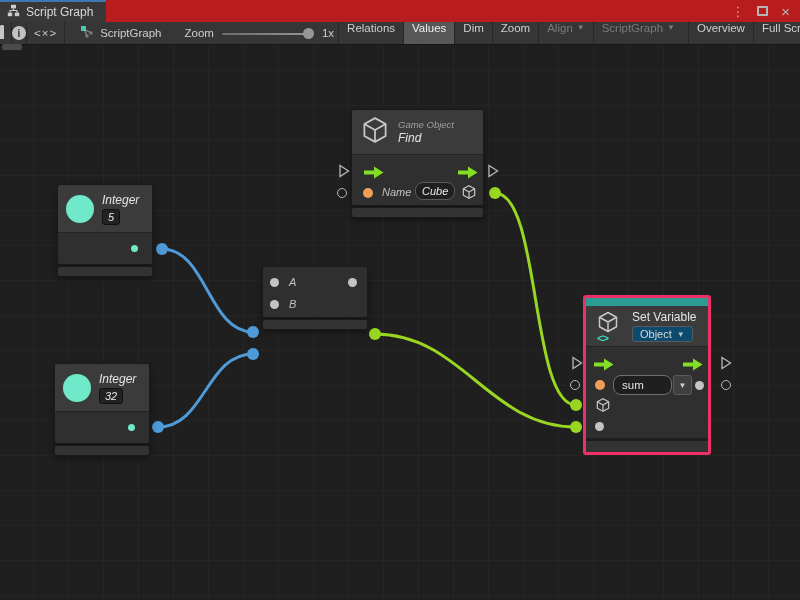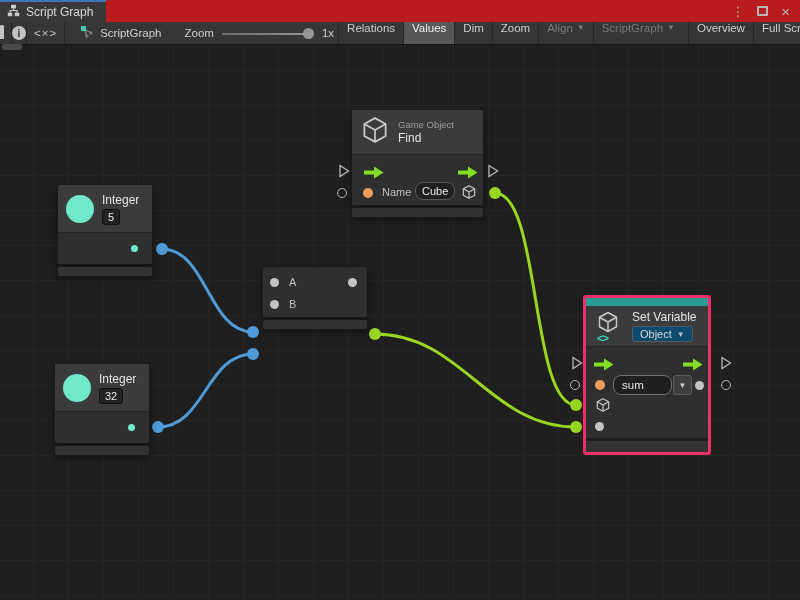--- a/index.html
+++ b/index.html
@@ -55,21 +55,21 @@
   .corner-chip { position:absolute; left:2px; top:-1px; width:20px; height:6px;
     background:#4a4a4a; border-radius:2px; z-index:5; }
   svg.wires { position:absolute; inset:0; z-index:1; }
   .wire-blue { stroke:#4f9bd9; }
   .wire-green { stroke:#99d622; }
   .wire { stroke-width:3; fill:none; stroke-linecap:round; }
   .dot-blue { fill:#4f9bd9; }
   .dot-green { fill:#99d622; }
 
   
-  .node { position:absolute; z-index:2; }
+  .node { position:absolute; z-index:2;font-style:italic; }
   .node-main { background:#2f2f2f; border-radius:2px;
     box-shadow:0 0 0 1px #1a1a1a, 0 4px 10px rgba(0,0,0,.45); overflow:hidden; }
   .node-header { background:#3b3b3b; display:flex; align-items:center; gap:8px;
     padding:0 8px; border-bottom:1px solid #242424; }
   .node-body { position:relative; background:#2f2f2f; }
   .node-footer { margin-top:3px; height:9px; background:#333333; border-radius:2px;
     box-shadow:0 0 0 1px #1a1a1a, 0 3px 6px rgba(0,0,0,.4); }
   .node-title { font-size:12px; color:#e4e4e4; }
   .node-subtitle { font-size:9.5px; color:#9e9e9e; margin-bottom:1px; }
   .value-box { background:#222222; border:1px solid #111111; border-radius:3px;

